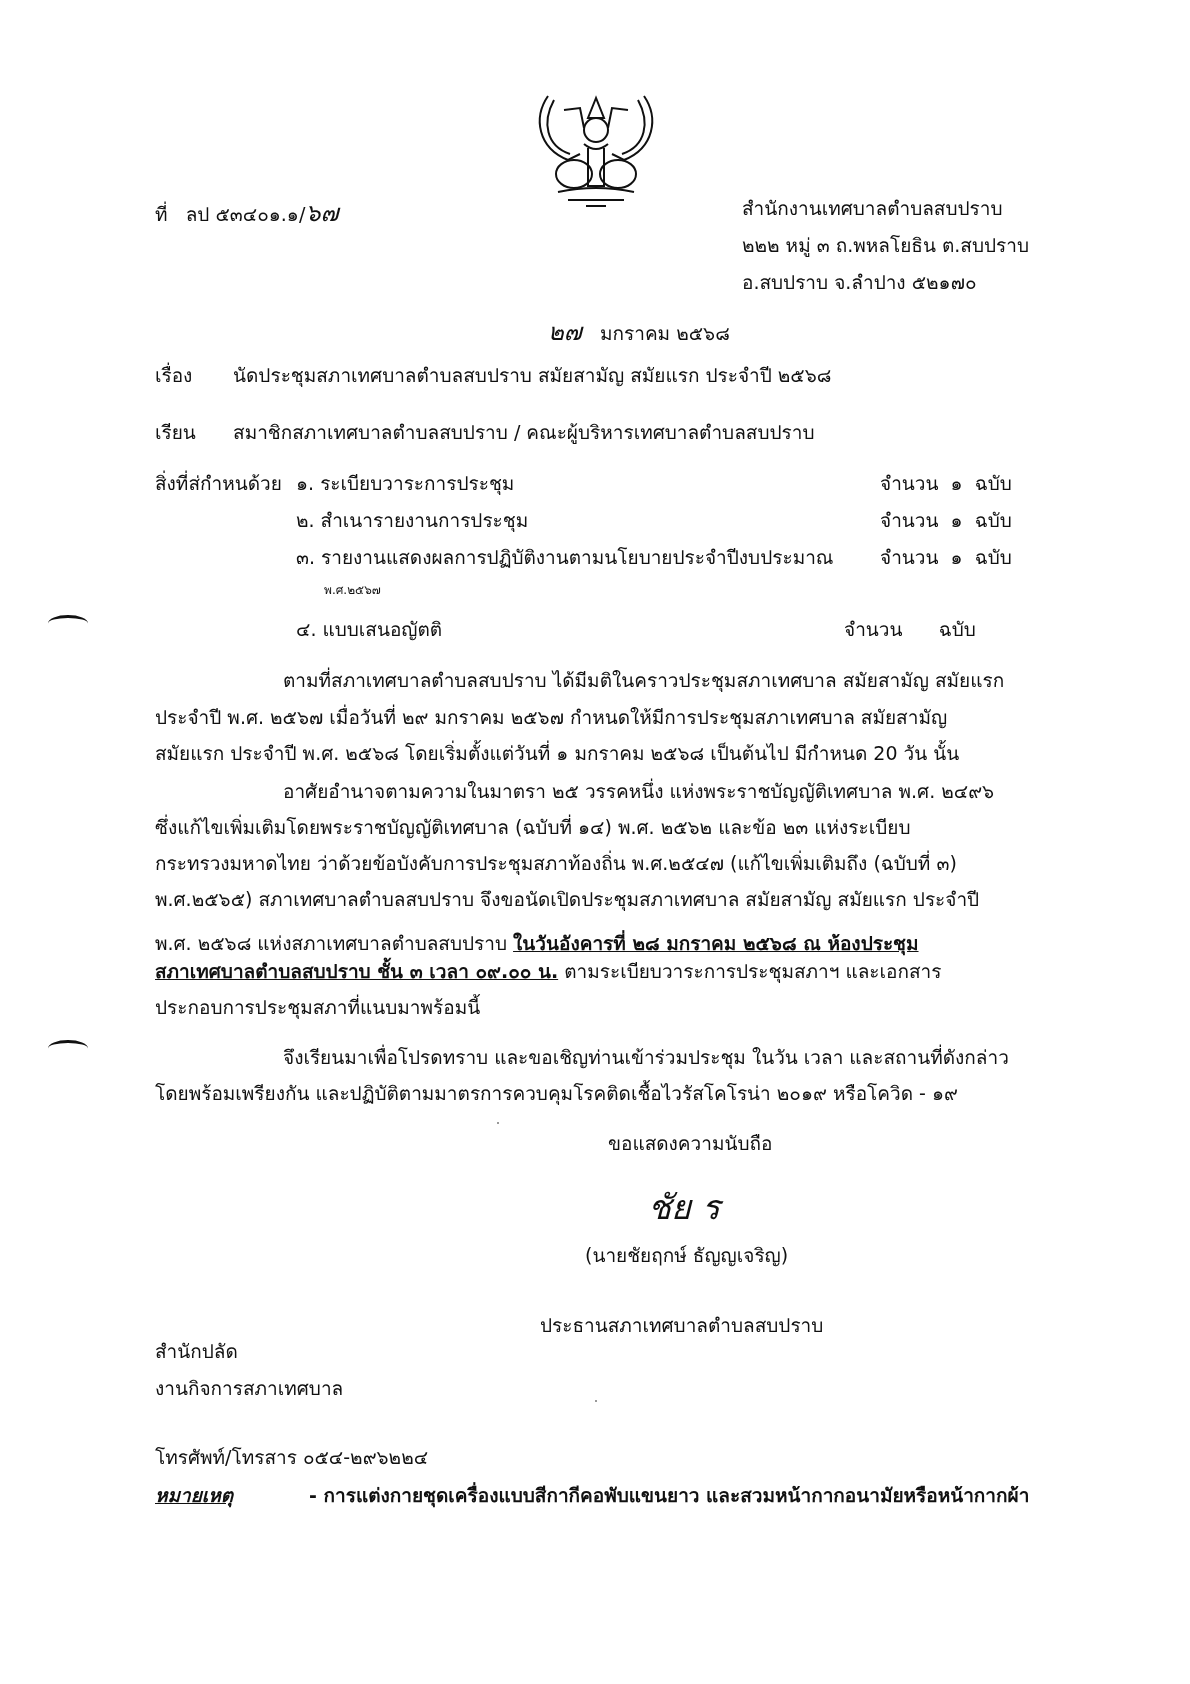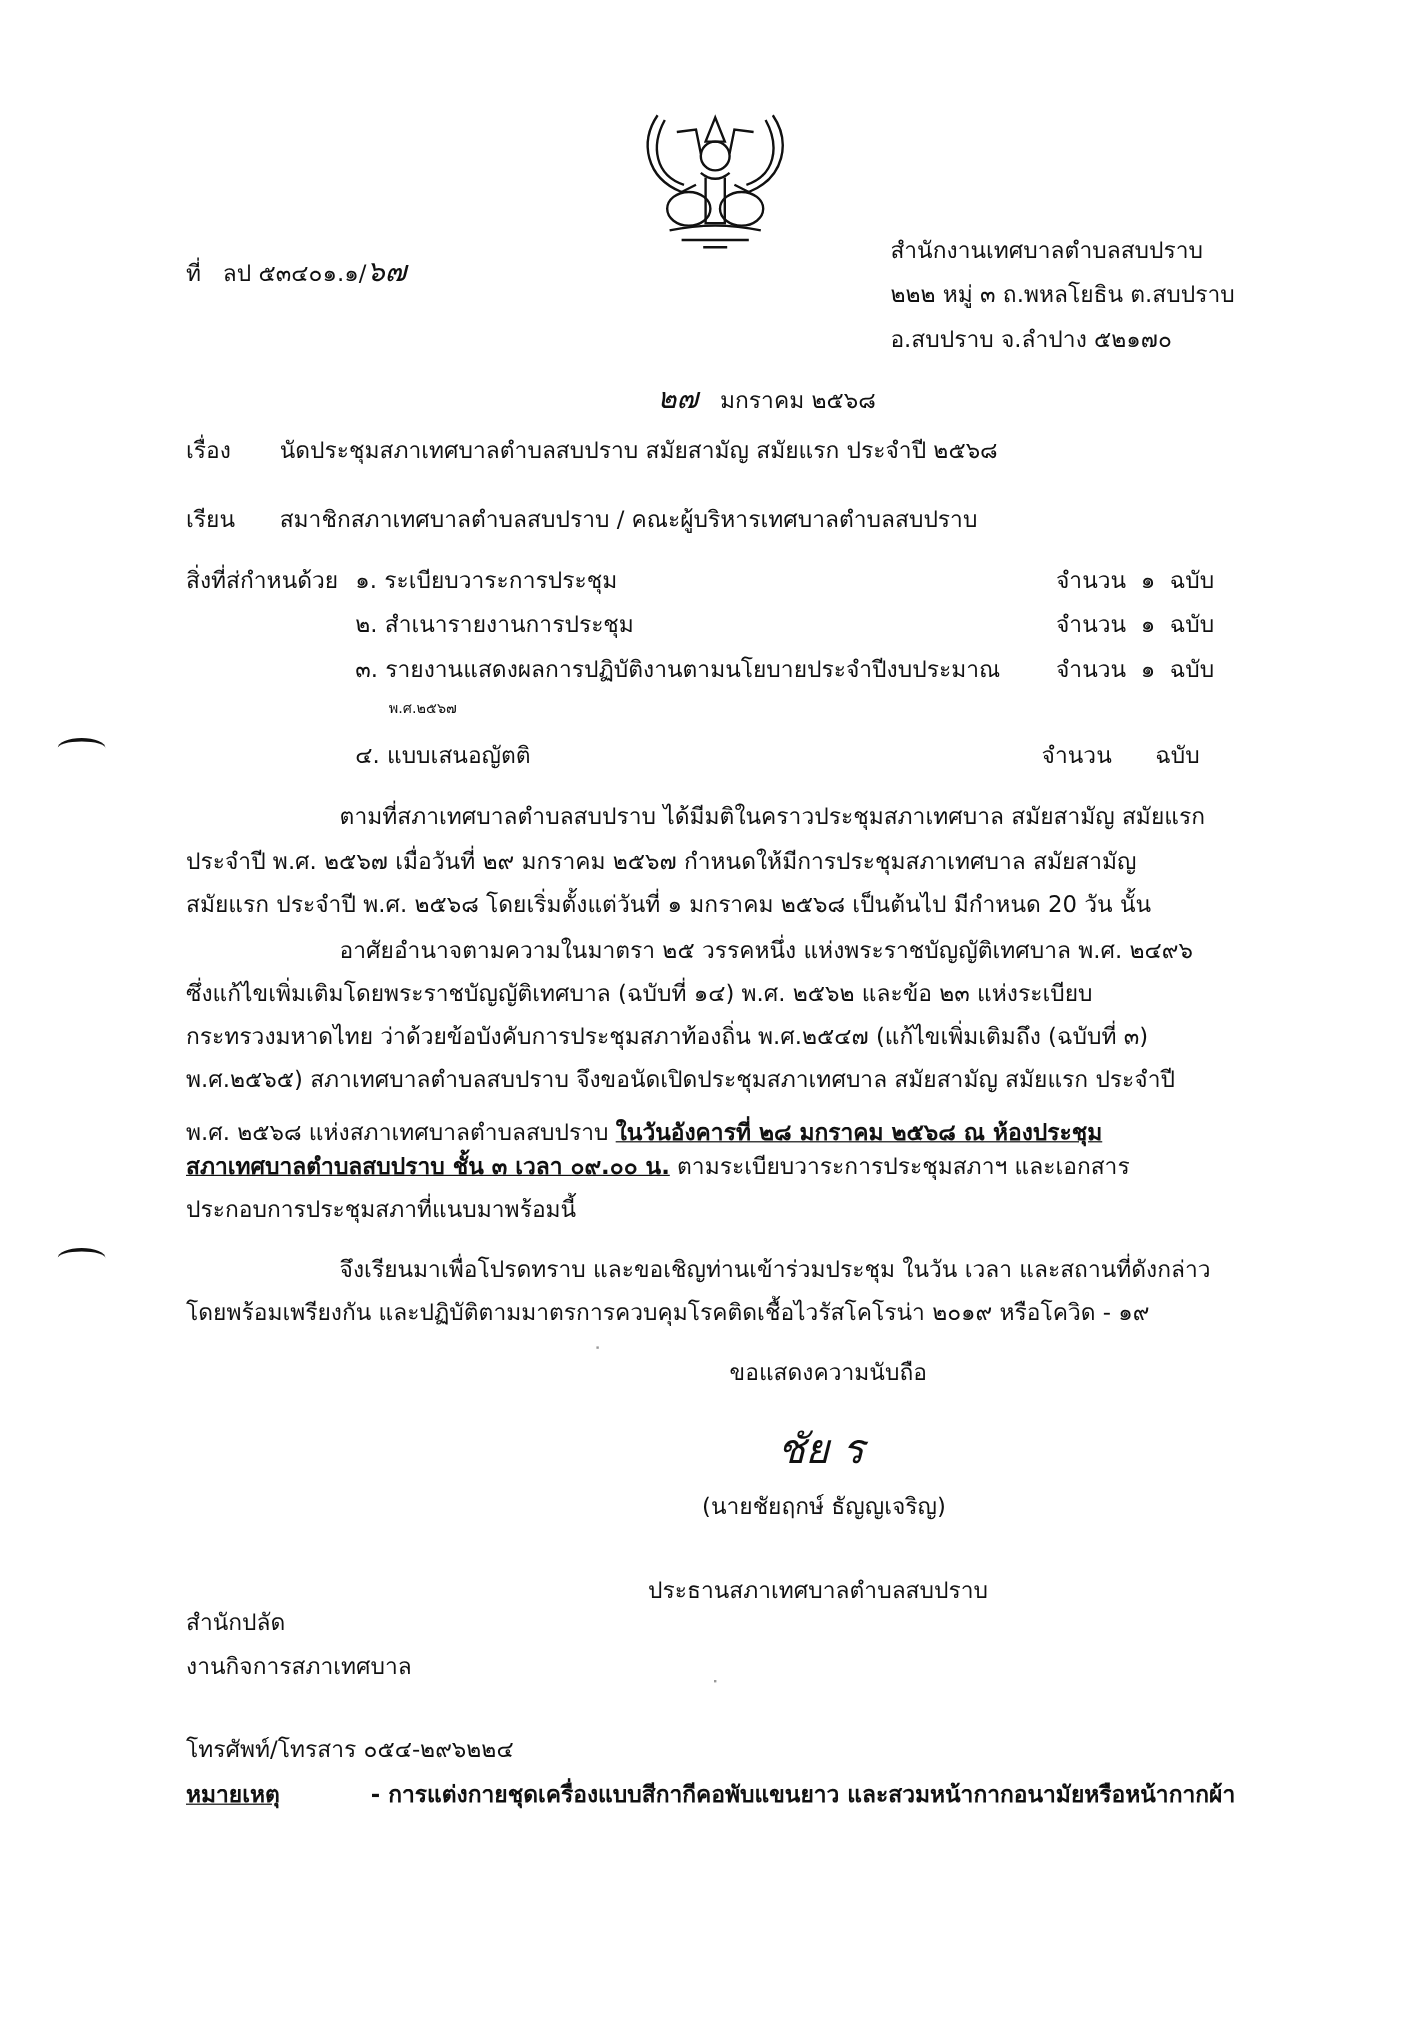--- a/index.html
+++ b/index.html
@@ -29,21 +29,21 @@
     <path d="M56 56 Q68 66 80 56"></path>
     <ellipse cx="46" cy="86" rx="18" ry="14"></ellipse>
     <ellipse cx="90" cy="86" rx="18" ry="14"></ellipse>
     <path d="M60 60 L60 98 L76 98 L76 60"></path>
     <path d="M30 104 Q68 96 106 104"></path>
     <path d="M40 112 L96 112"></path>
     <path d="M58 118 L78 118"></path>
   </g>
 </svg>
 
-<div class="abs" style="left:155px; top:193px;margin-top:13px;">
+<div class="abs" style="left:155px; top:193px;">
   <span>ที่</span>&nbsp;&nbsp;
   <span>ลป ๕๓๔๐๑.๑/</span><span class="hand">๖๗</span>
 </div>
 
 <div>
   <div class="abs" style="left:742px; top:193px;">สำนักงานเทศบาลตำบลสบปราบ</div>
   <div class="abs" style="left:742px; top:230px;">๒๒๒ หมู่ ๓ ถ.พหลโยธิน ต.สบปราบ</div>
   <div class="abs" style="left:742px; top:267px;">อ.สบปราบ จ.ลำปาง ๕๒๑๗๐</div>
 </div>
 
@@ -68,21 +68,21 @@
   <div class="abs" style="left:880px; top:468px;"><span>จำนวน</span>&nbsp;&nbsp;<span>๑</span>&nbsp;&nbsp;<span>ฉบับ</span></div>
 
   <div class="abs" style="left:296px; top:505px;">๒. สำเนารายงานการประชุม</div>
   <div class="abs" style="left:880px; top:505px;"><span>จำนวน</span>&nbsp;&nbsp;<span>๑</span>&nbsp;&nbsp;<span>ฉบับ</span></div>
 
   <div class="abs" style="left:296px; top:542px;">๓. รายงานแสดงผลการปฏิบัติงานตามนโยบายประจำปีงบประมาณ</div>
   <div class="abs" style="left:880px; top:542px;"><span>จำนวน</span>&nbsp;&nbsp;<span>๑</span>&nbsp;&nbsp;<span>ฉบับ</span></div>
   <div class="abs" style="left:324px; top:580px; font-size:12px;">พ.ศ.๒๕๖๗</div>
 
   <div class="abs" style="left:296px; top:614px;">๔. แบบเสนอญัตติ</div>
-  <div class="abs" style="left:868px; top:614px;text-align:right;"><span>จำนวน</span>&nbsp;&nbsp;&nbsp;&nbsp;&nbsp;&nbsp;<span>ฉบับ</span></div>
+  <div class="abs" style="left:844px; top:614px;text-align:right;"><span>จำนวน</span>&nbsp;&nbsp;&nbsp;&nbsp;&nbsp;&nbsp;<span>ฉบับ</span></div>
 </div>
 
 <div>
   <div class="abs" style="left:283px; top:665px;">ตามที่สภาเทศบาลตำบลสบปราบ ได้มีมติในคราวประชุมสภาเทศบาล สมัยสามัญ สมัยแรก</div>
   <div class="abs" style="left:155px; top:702px;">ประจำปี พ.ศ. ๒๕๖๗ เมื่อวันที่ ๒๙ มกราคม ๒๕๖๗ กำหนดให้มีการประชุมสภาเทศบาล สมัยสามัญ</div>
   <div class="abs" style="left:155px; top:738px;">สมัยแรก ประจำปี พ.ศ. ๒๕๖๘ โดยเริ่มตั้งแต่วันที่ ๑ มกราคม ๒๕๖๘ เป็นต้นไป มีกำหนด 20 วัน นั้น</div>
 </div>
 
 <div>
   <div class="abs" style="left:283px; top:776px;">อาศัยอำนาจตามความในมาตรา ๒๕ วรรคหนึ่ง แห่งพระราชบัญญัติเทศบาล พ.ศ. ๒๔๙๖</div>
@@ -108,20 +108,20 @@
 <div class="abs" style="left:585px; top:1240px;">(นายชัยฤกษ์  ธัญญเจริญ)</div>
 <div class="abs" style="left:540px; top:1278px;margin-top:32px;">ประธานสภาเทศบาลตำบลสบปราบ</div>
 
 <div>
   <div class="abs" style="left:155px; top:1336px;">สำนักปลัด</div>
   <div class="abs" style="left:155px; top:1373px;">งานกิจการสภาเทศบาล</div>
   <div class="abs" style="left:155px; top:1410px;margin-top:32px;">โทรศัพท์/โทรสาร ๐๕๔-๒๙๖๒๒๔</div>
 </div>
 
 <div class="abs" style="left:155px; top:1480px;">
-  <span class="u" style="display:inline-block;width:148px;">หมายเหตุ</span>
+  <span class="u" style="display:inline-block;width:148px;font-style:italic;">หมายเหตุ</span>
   <span style="font-weight:bold;">- การแต่งกายชุดเครื่องแบบสีกากีคอพับแขนยาว และสวมหน้ากากอนามัยหรือหน้ากากผ้า</span>
 </div>
 
 <div class="mark" style="left:48px; top:615px;"></div>
 <div class="mark" style="left:48px; top:1040px;"></div>
 <div class="dot" style="left:497px; top:1122px;"></div>
 <div class="dot" style="left:595px; top:1400px;"></div>
 
 </body></html>

